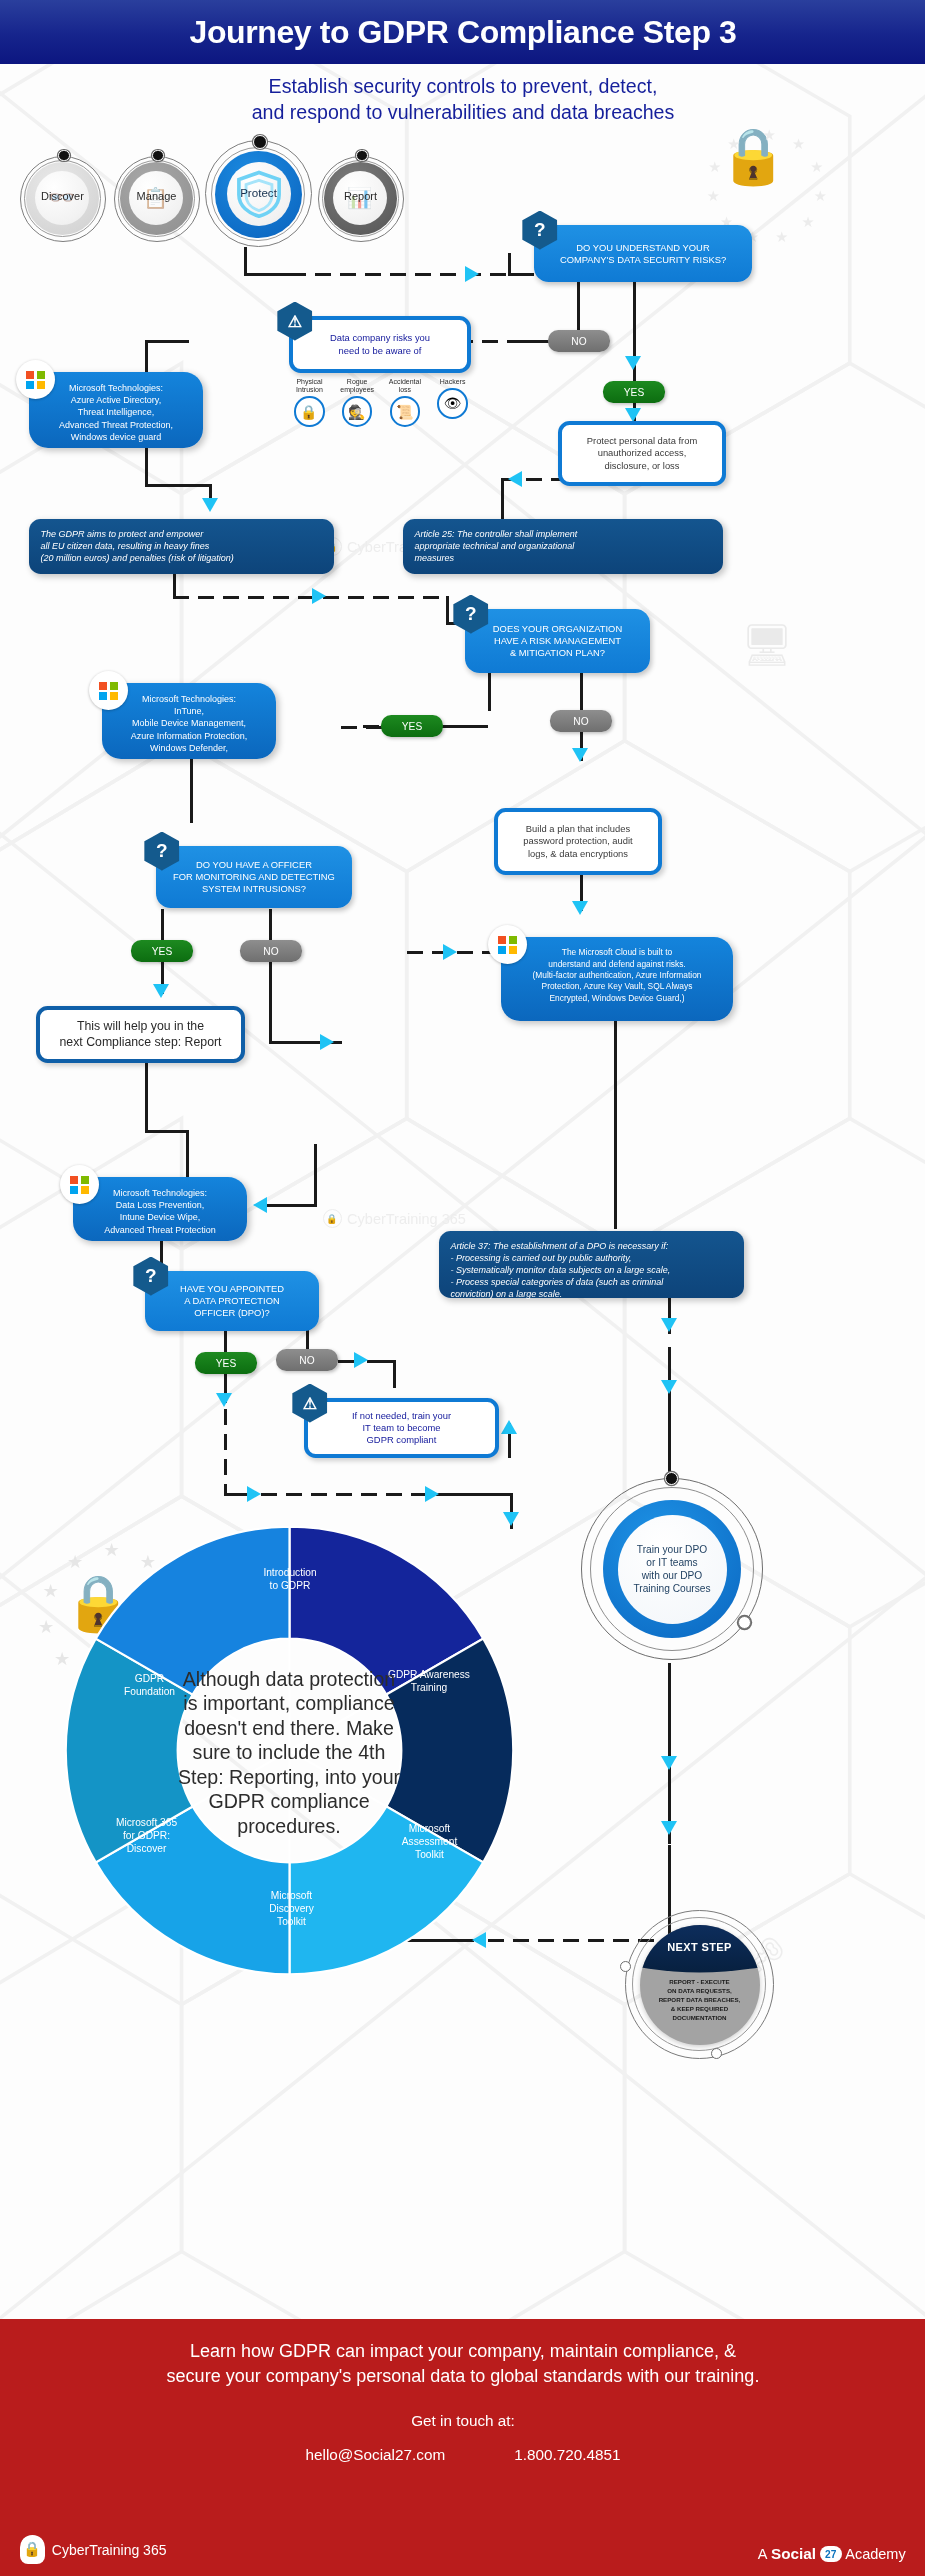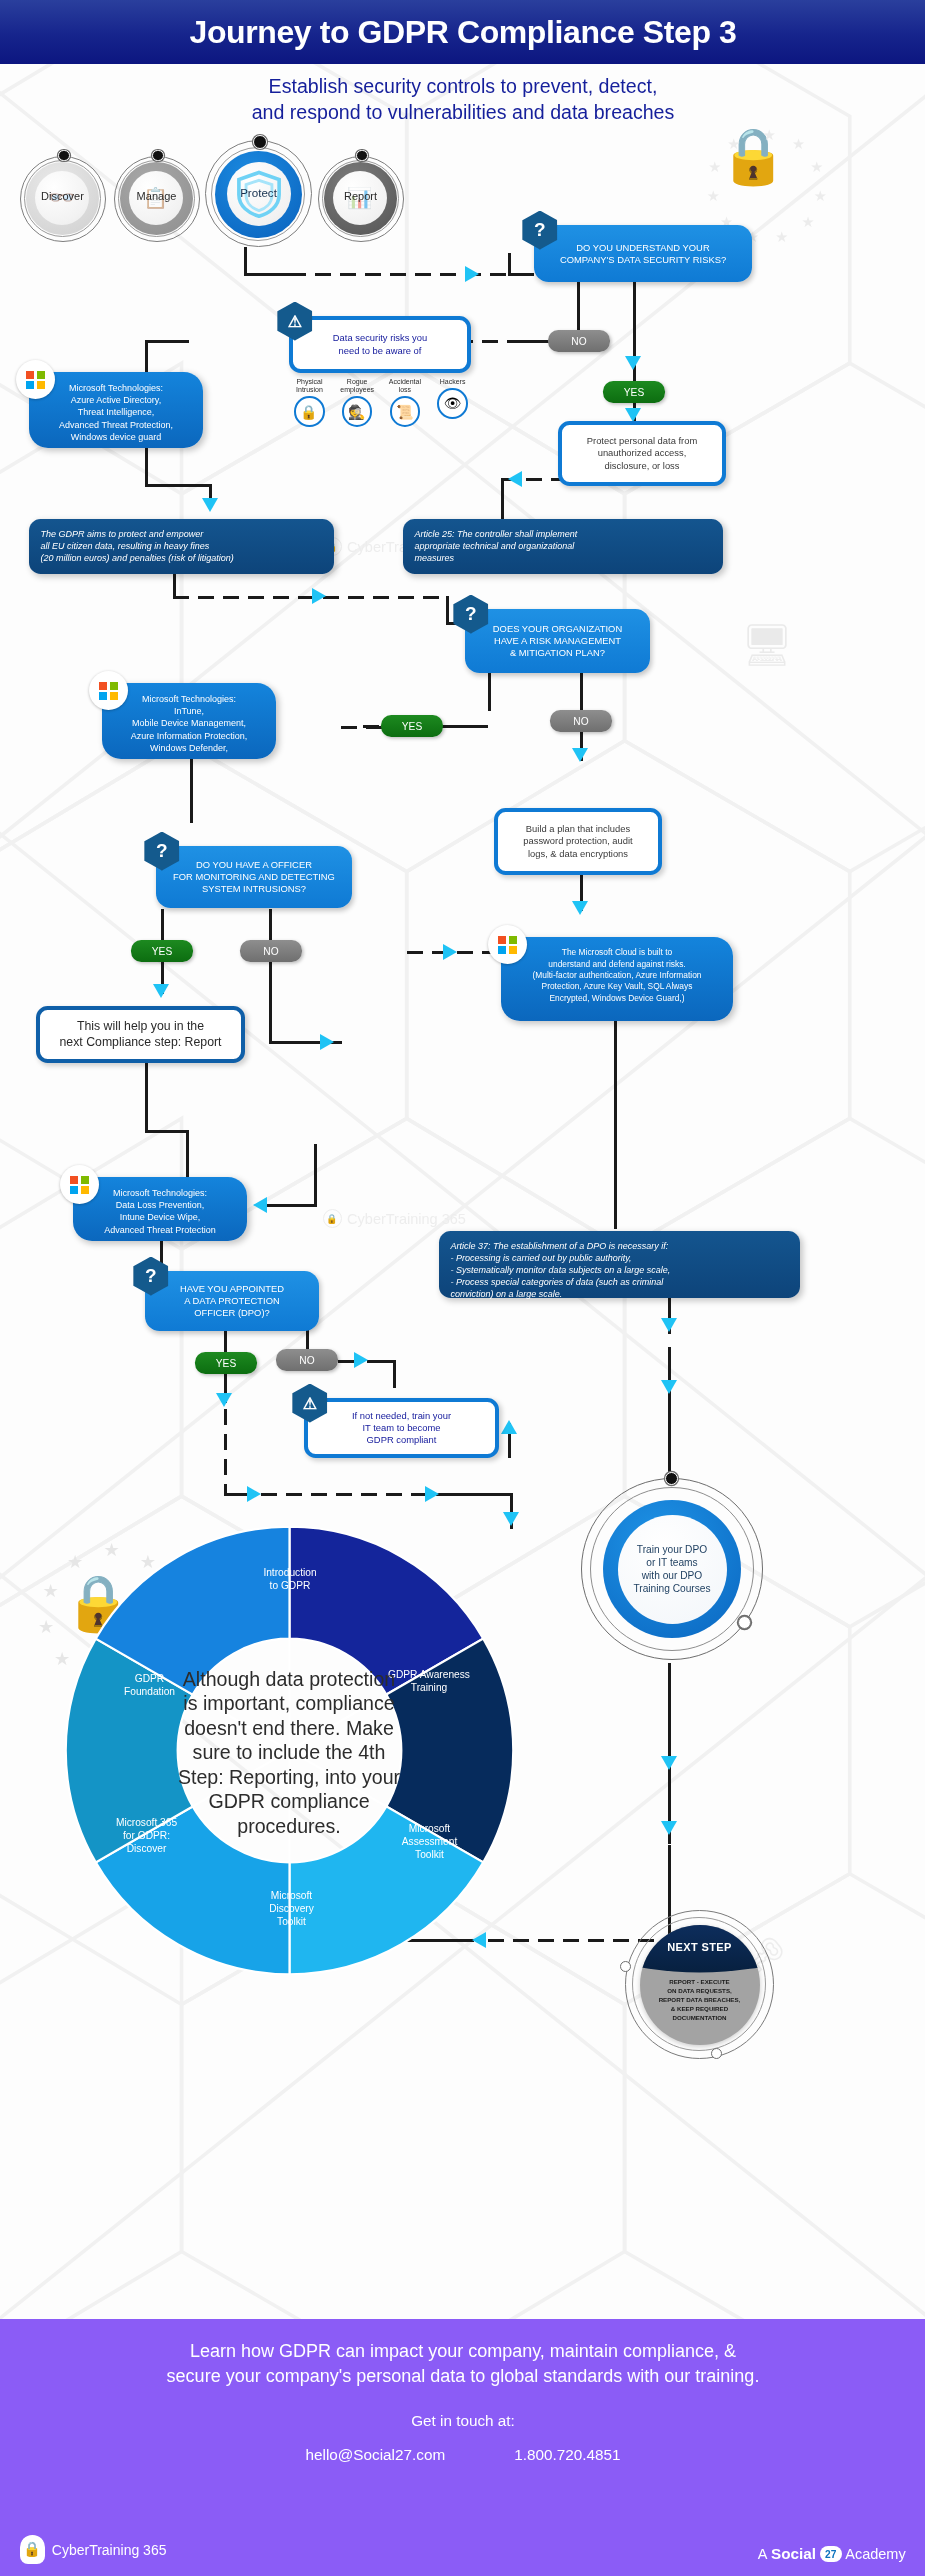--- a/index.html
+++ b/index.html
@@ -223,21 +223,21 @@
   .nextstep .body {
     font-size:6.2px; font-weight:bold; color:#1a1a1a; text-align:center;
     line-height:1.45; padding:5.8px 8.7px 0;
   }
   .nextstep .kn { position:absolute; width:11px; height:11px; border-radius:50%;
                   background:#fff; border:1.5px solid #6e6e6e; }
 
   
   .footer {
     position:absolute; left:0; top:2319px; width:926px; height:257px;
-    background:#8b5cf6; color:#fff; z-index:9; text-align:center;
+    background:#b91c1c; color:#fff; z-index:9; text-align:center;
   }
   .footer .f1 { font-size:18px; line-height:1.4; padding:20.3px 69px 0; }
   .footer .f2 { font-size:15.3px; margin-top:22px; }
   .footer .frow { display:flex; justify-content:center; gap:69px; font-size:15.3px; margin-top:16px; }
   .footer .f3 { font-size:15.3px; margin-top:17.4px; }
   .footer .brand-l {
     position:absolute; left:20.3px; bottom:11.6px; display:flex; align-items:center; gap:6.5px; font-size:14px;
   }
   .footer .brand-l .mark {
     width:25px; height:29px; background:#fff; border-radius:12.3px 12.3px 8px 8px;
@@ -393,21 +393,21 @@
       <div>Protect personal data from</div>
       <div>unauthorized access,</div>
       <div>disclosure, or loss</div>
     </div>
   </div>
 
   <div class="node" style="left:289px; top:316px; width:182px; height:57px;">
     <div class="hexbadge warn">⚠</div>
     <div class="wbox navy" style="width:182px;height:57px;">
       <div>
-        <div>Data security risks you</div>
+        <div>Data company risks you</div>
         <div>need to be aware of</div>
       </div>
     </div>
   </div>
 
   <div class="risks" style="left:290px; top:378px;">
     <div class="risk">
       <div class="cap"><span>Physical</span><br>
         <span>Intrusion</span></div>
       <div class="circ">🔒</div>
@@ -602,21 +602,21 @@
       <div>Advanced Threat Protection</div>
     </div>
   </div>
   <div class="ln v" style="left:145px; top:1063px; height:70px;"></div>
   <div class="ln h" style="left:145px; top:1130px; width:44px;"></div>
   <div class="ln v" style="left:186px; top:1130px; height:49px;"></div>
   <div class="ln v" style="left:314px; top:1144px; height:60px;"></div>
   <div class="tri l" style="left:253px; top:1197px;"></div>
   <div class="ln h" style="left:266px; top:1204px; width:51px;"></div>
 
-  <div class="node abox" style="left:439px; top:1231px; width:361px; height:67px;">
+  <div class="node abox" style="left:439px; top:1231px; width:305px; height:67px;">
     <div>Article 37: The establishment of a DPO is necessary if:</div>
     <div>- Processing is carried out by public authority,</div>
     <div>- Systematically monitor data subjects on a large scale,</div>
     <div>- Process special categories of data (such as criminal</div>
     <div>conviction) on a large scale.</div>
   </div>
   <div class="ln v" style="left:614px; top:1021px; height:208px;"></div>
 
   <div class="node" style="left:145px; top:1271px; width:174px; height:60px;">
     <div class="hexbadge">?</div>

